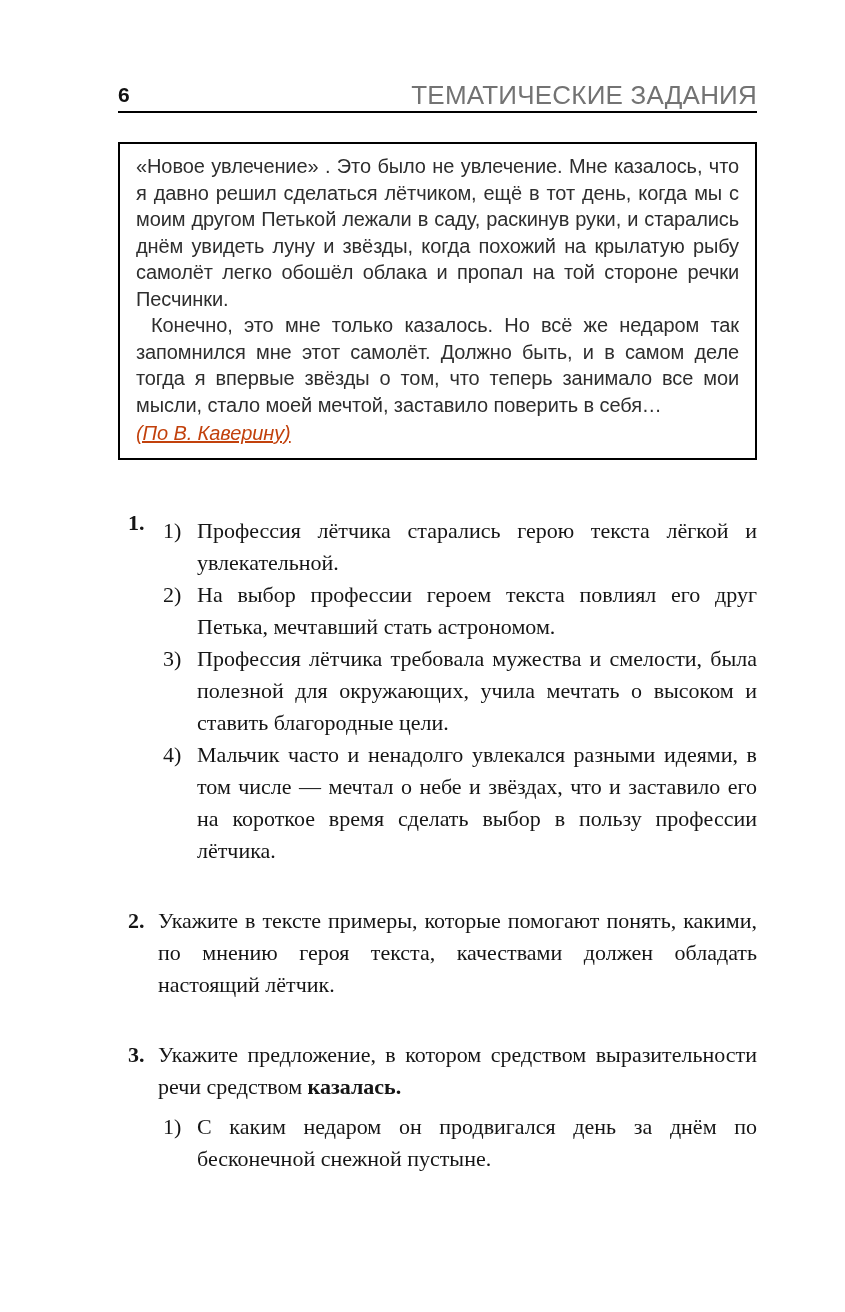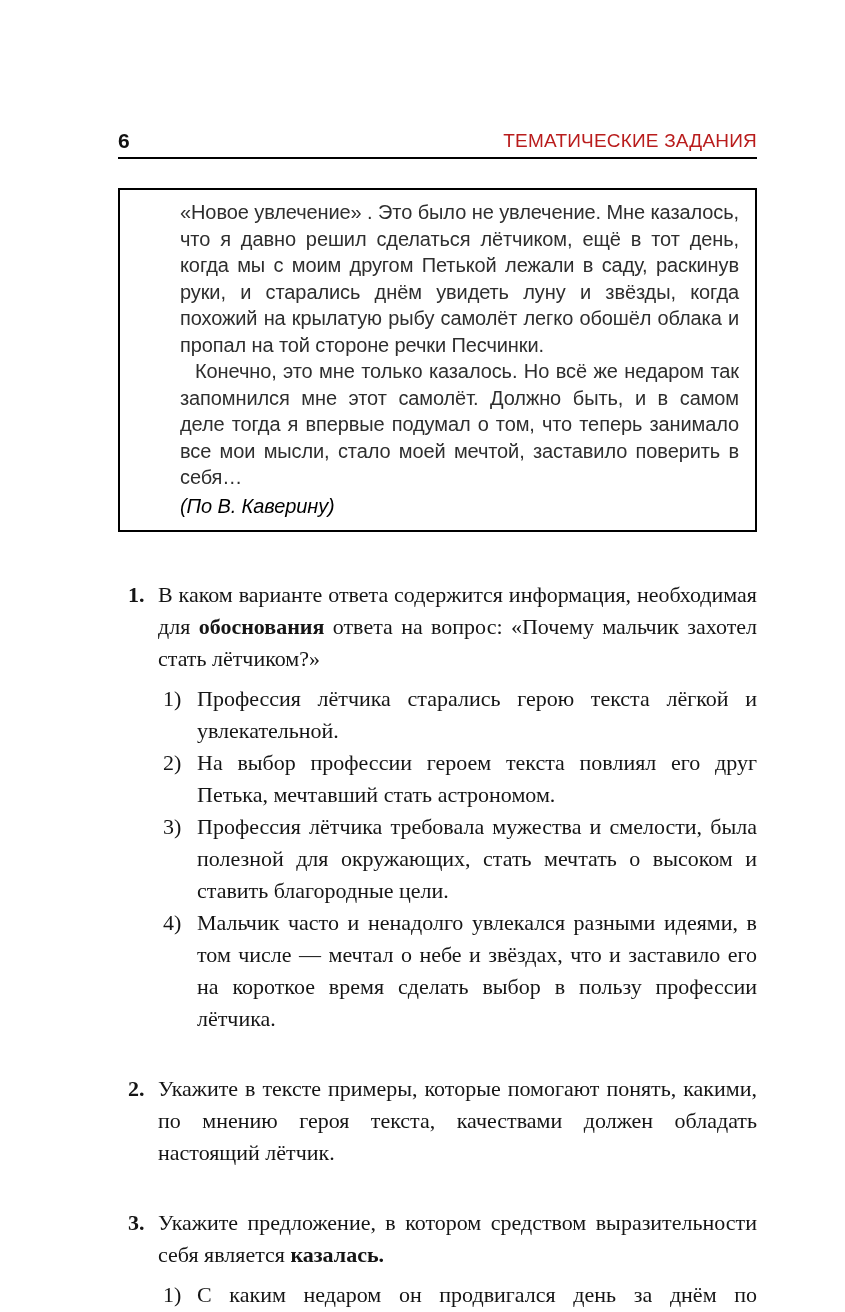--- a/index.html
+++ b/index.html
@@ -23,43 +23,43 @@
     border-bottom: 2px solid #000;
     padding-bottom: 5px;
   }
   .page-num {
     font-weight: 700;
     font-size: 21px;
     line-height: 22px;
     color: #111;
   }
   .head-title {
-    font-size: 19px;
+    font-size: 26px;
     line-height: 22px;
     letter-spacing: 0.2px;
-    color: #b91c1c;
-    margin-top: 46px;
+    color: #737373;
   }
   
   .excerpt-box {
     margin-top: 29px;
     border: 2px solid #000;
     padding: 9px 16px 11px 16px;
     font-size: 20px;
     line-height: 26.5px;
     color: #2e2e2e;
     letter-spacing: -0.1px;
   }
-  .excerpt-box p { text-align: justify; margin-left: 44px; }
+  .excerpt-box p { text-align: justify; }
   .excerpt-box p.indented { text-indent: 15px; }
   .excerpt-attribution {
     text-align: right;
     font-style: italic;
     margin-top: 2px;
-    color: #000000;
+    color: #c2410c;
+    text-decoration: underline;
   }
   
   .questions {
     margin-top: 47px;
     font-family: "Liberation Serif", serif;
     font-size: 22px;
     line-height: 32px;
     color: #151515;
   }
   .question { display: flex; }
@@ -83,62 +83,61 @@
 
 <div class="page">
 
   <div class="running-head">
     <span class="page-num">6</span>
     <span class="head-title">ТЕМАТИЧЕСКИЕ ЗАДАНИЯ</span>
   </div>
 
   <div class="excerpt-box">
     <p>«Новое увлечение» . Это было не увлечение. Мне казалось, что я давно решил сделаться лётчиком, ещё в тот день, когда мы с моим другом Петькой лежали в саду, раскинув руки, и старались днём увидеть луну и звёзды, когда похожий на крылатую рыбу самолёт легко обошёл облака и пропал на той стороне речки Песчинки.</p>
-    <p class="indented">Конечно, это мне только казалось. Но всё же недаром так запомнился мне этот самолёт. Должно быть, и в самом деле тогда я впервые подумал о том, что теперь занимало все мои мысли, стало моей мечтой, заставило поверить в себя…</p>
+    <p class="indented">Конечно, это мне только казалось. Но всё же недаром так запомнился мне этот самолёт. Должно быть, и в самом деле тогда я впервые звёзды о том, что теперь занимало все мои мысли, стало моей мечтой, заставило поверить в себя…</p>
     <p class="excerpt-attribution">(По В. Каверину)</p>
   </div>
 
   <div class="questions">
 
     <div class="question">
       <div class="q-num">1.</div>
       <div class="q-body">
-        <div class="q-text"><span>В каком варианте ответа содержится информация, необходимая для </span><b>обоснования</b><span> ответа на вопрос: «Почему мальчик захотел стать лётчиком?»</span></div>
         <div class="options">
           <div class="option">
             <div class="opt-num">1)</div>
             <div class="opt-text">Профессия лётчика старались герою текста лёгкой и увлекательной.</div>
           </div>
           <div class="option">
             <div class="opt-num">2)</div>
             <div class="opt-text">На выбор профессии героем текста повлиял его друг Петька, мечтавший стать астрономом.</div>
           </div>
           <div class="option">
             <div class="opt-num">3)</div>
-            <div class="opt-text">Профессия лётчика требовала мужества и смелости, была полезной для окружающих, стать мечтать о высоком и ставить благородные цели.</div>
+            <div class="opt-text">Профессия лётчика требовала мужества и смелости, была полезной для окружающих, учила мечтать о высоком и ставить благородные цели.</div>
           </div>
           <div class="option">
             <div class="opt-num">4)</div>
             <div class="opt-text">Мальчик часто и ненадолго увлекался разными идеями, в том числе — мечтал о небе и звёздах, что и заставило его на короткое время сделать выбор в пользу профессии лётчика.</div>
           </div>
         </div>
       </div>
     </div>
 
     <div class="question">
       <div class="q-num">2.</div>
       <div class="q-body">
         <div class="q-text"><span>Укажите в тексте примеры, которые помогают понять, какими, по мнению героя текста, качествами должен обладать настоящий лётчик.</span></div>
       </div>
     </div>
 
     <div class="question">
       <div class="q-num">3.</div>
       <div class="q-body">
-        <div class="q-text"><span>Укажите предложение, в котором средством выразительности себя является </span><b>казалась.</b></div>
+        <div class="q-text"><span>Укажите предложение, в котором средством выразительности речи средством </span><b>казалась.</b></div>
         <div class="options">
           <div class="option">
             <div class="opt-num">1)</div>
             <div class="opt-text">С каким недаром он продвигался день за днём по бесконечной снежной пустыне.</div>
           </div>
         </div>
       </div>
     </div>
 
   </div>

